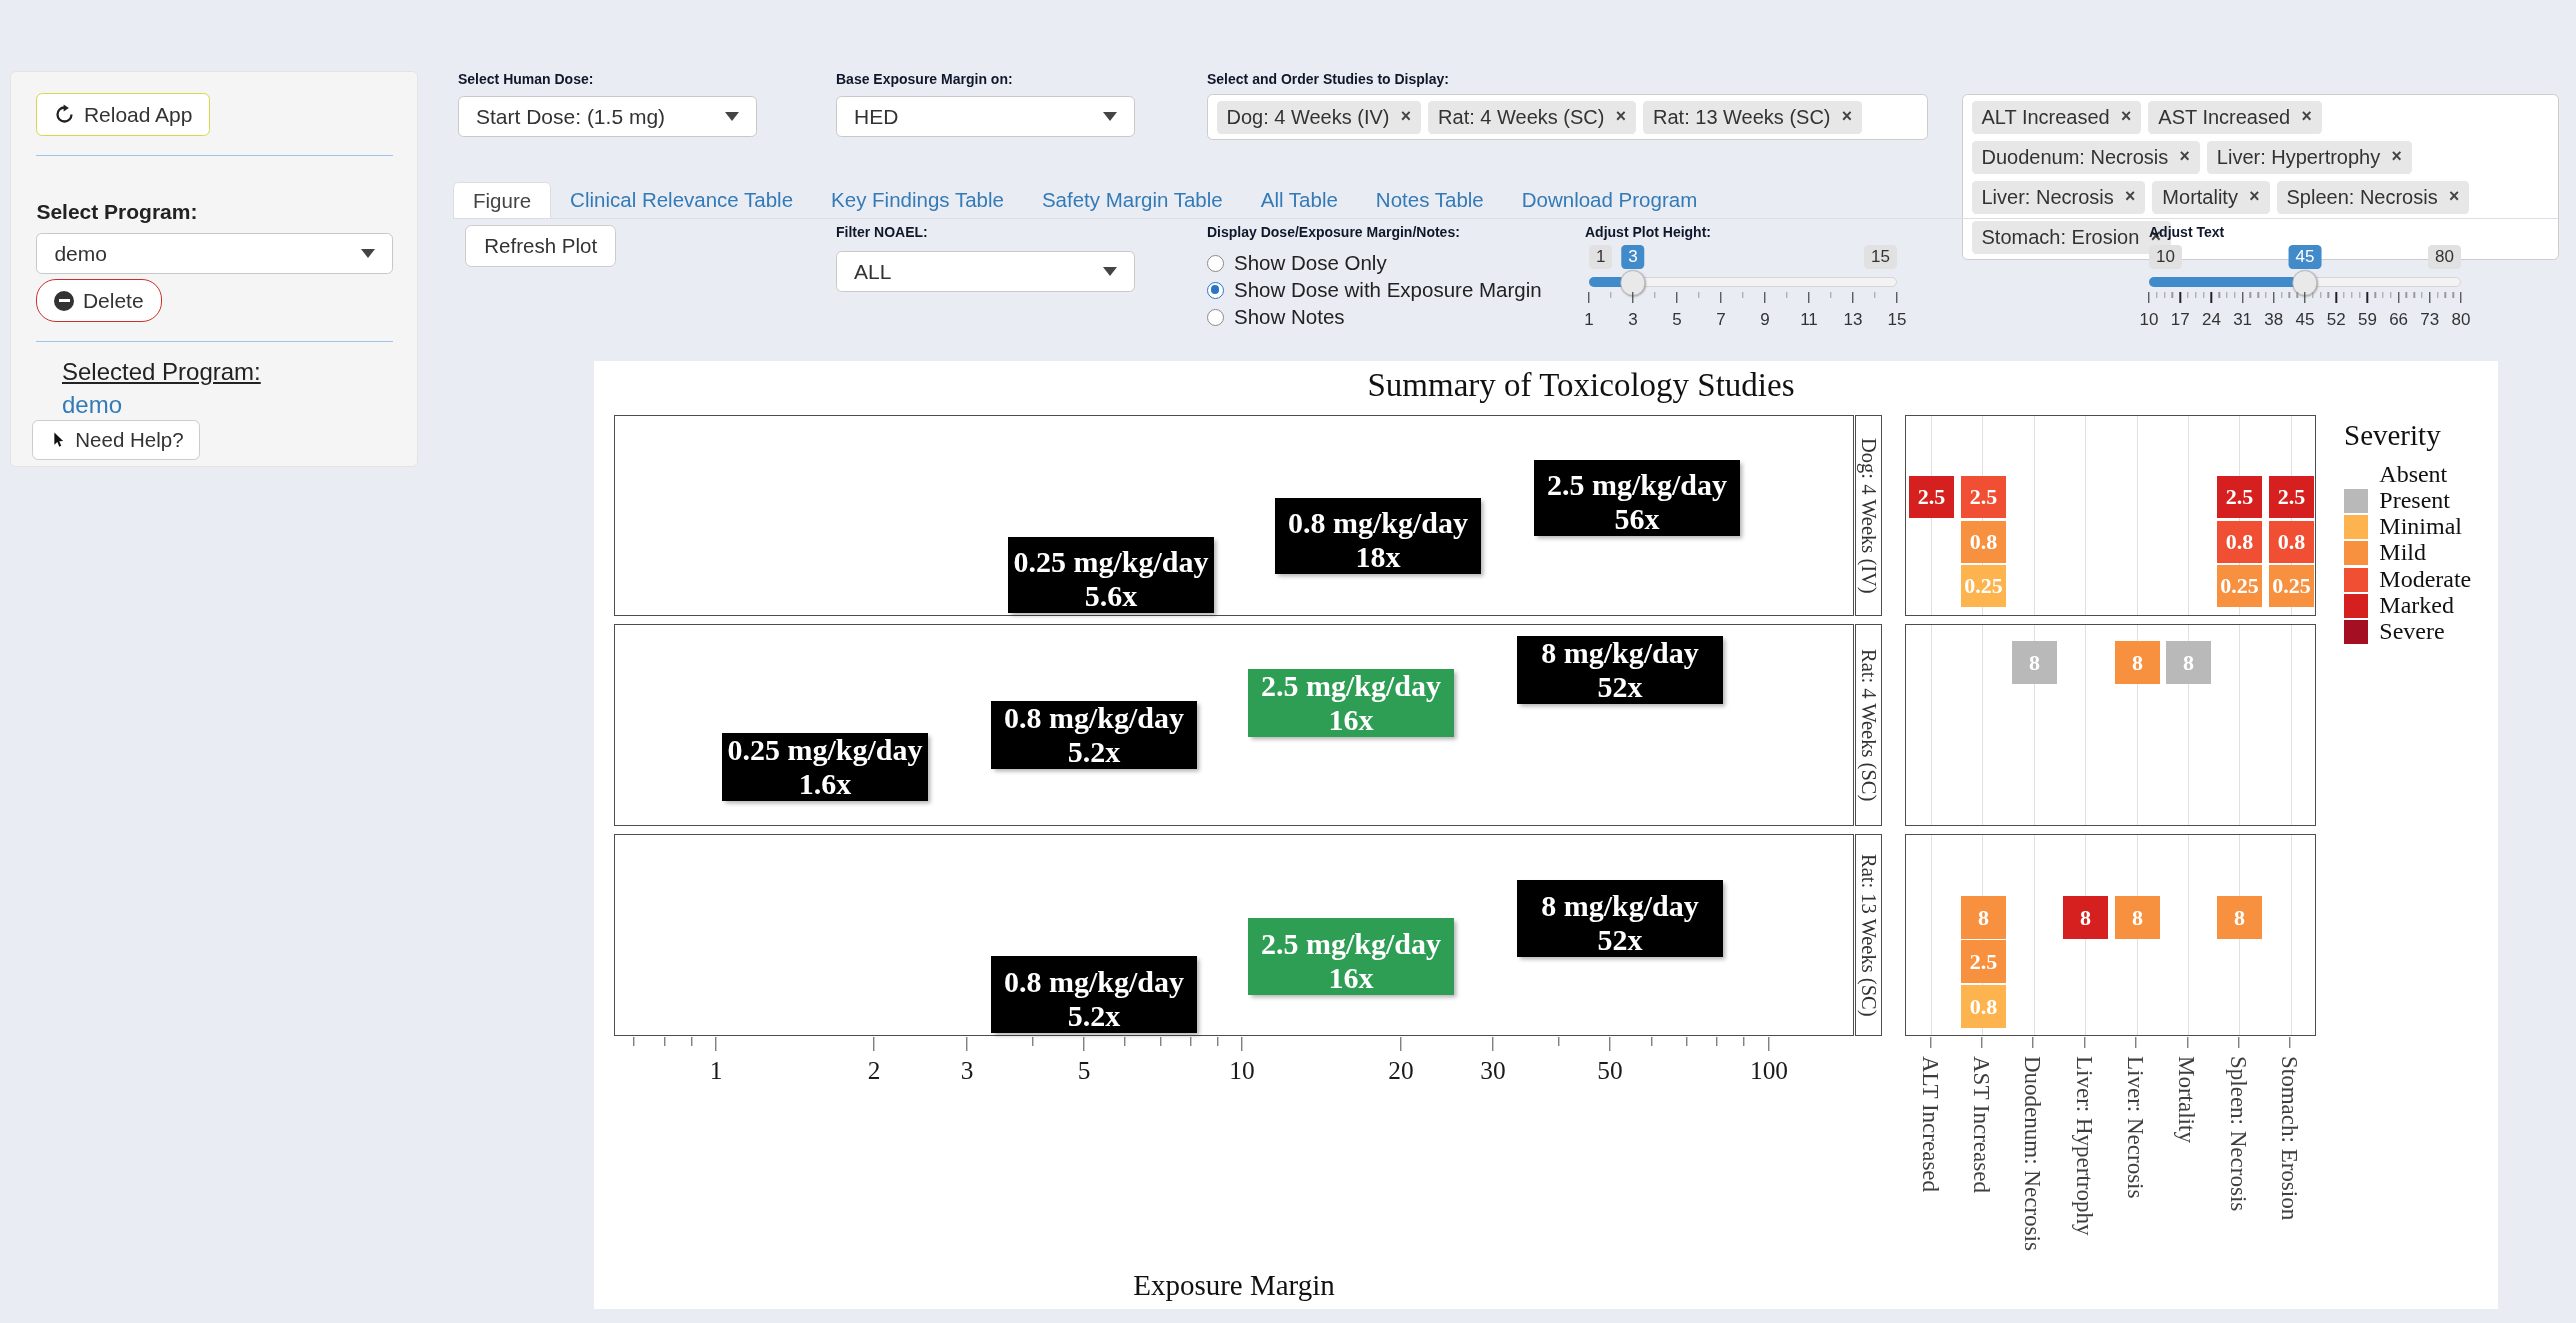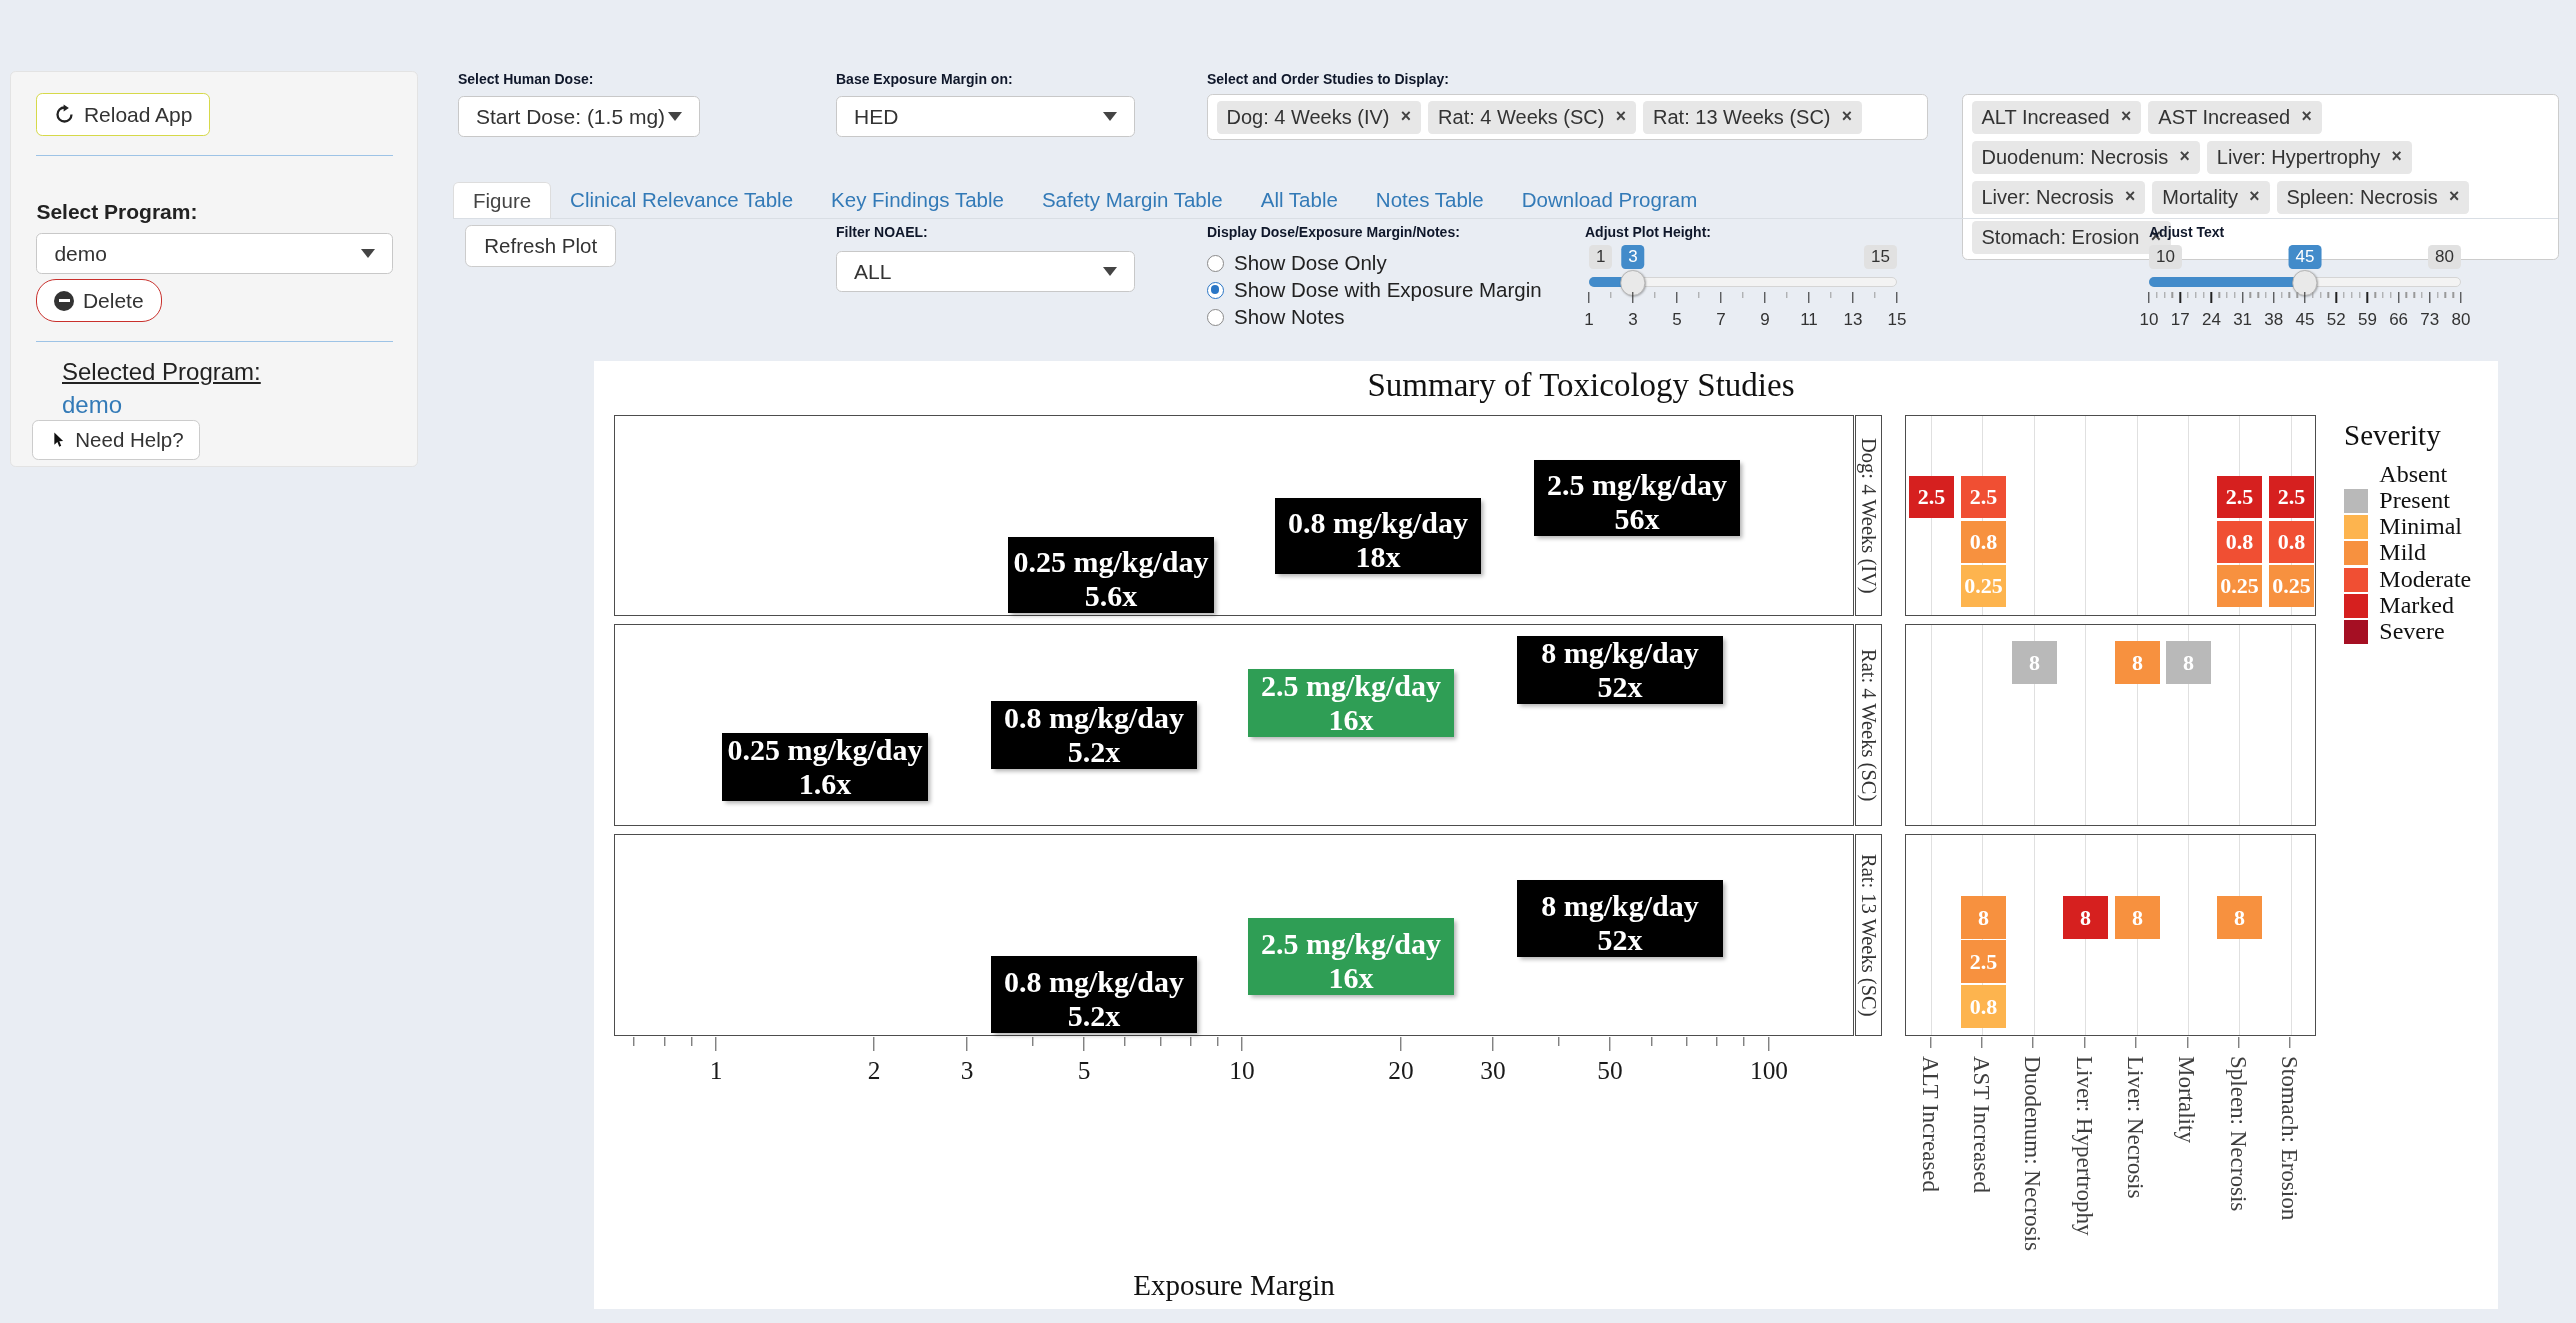--- a/index.html
+++ b/index.html
@@ -109,21 +109,21 @@
       <span style="display:inline-flex;">
         <svg width="18.3" height="18.3" viewBox="0 0 24 24">
             <path d="M7 2 L7 18 L11 14.5 L13.5 20.5 L16 19.5 L13.5 13.5 L18.5 13 Z" fill="#111"></path>
           </svg>
       </span>
       <span>Need Help?</span>
     </button>
   </aside>
 
   <div class="grp-label" style="left:458px; top:71px;">Select Human Dose:</div>
-  <div class="select-box" style="left:458px; top:96px; width:242px;">
+  <div class="select-box" style="left:458px; top:96px; width:299px;">
     <span class="val">Start Dose: (1.5 mg)</span>
     <span class="caret"></span>
   </div>
 
   <div class="grp-label" style="left:836px; top:71px;">Base Exposure Margin on:</div>
   <div class="select-box" style="left:836px; top:96px; width:299px;">
     <span class="val">HED</span>
     <span class="caret"></span>
   </div>
 

